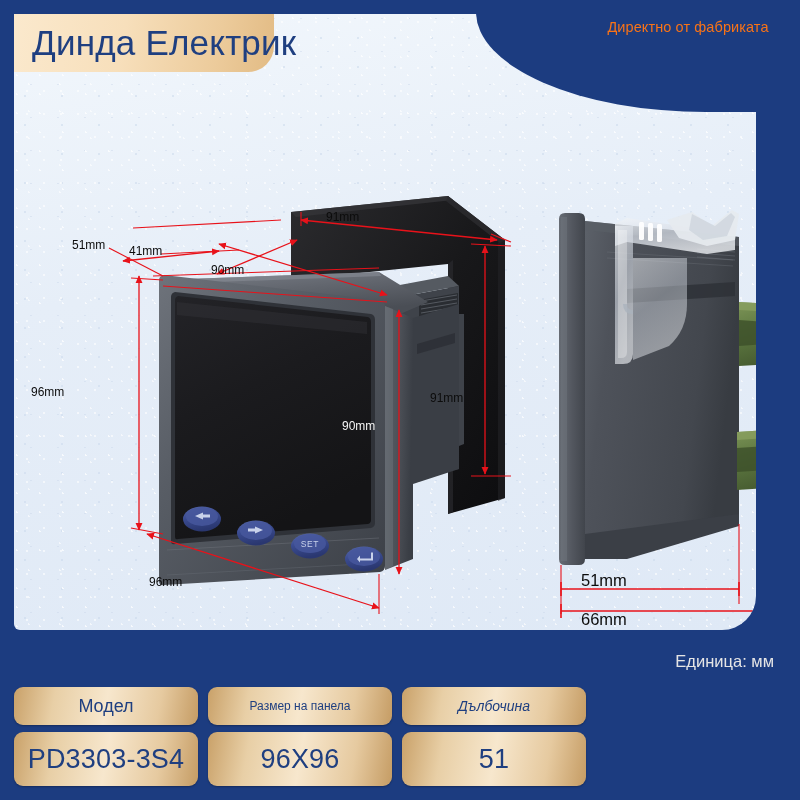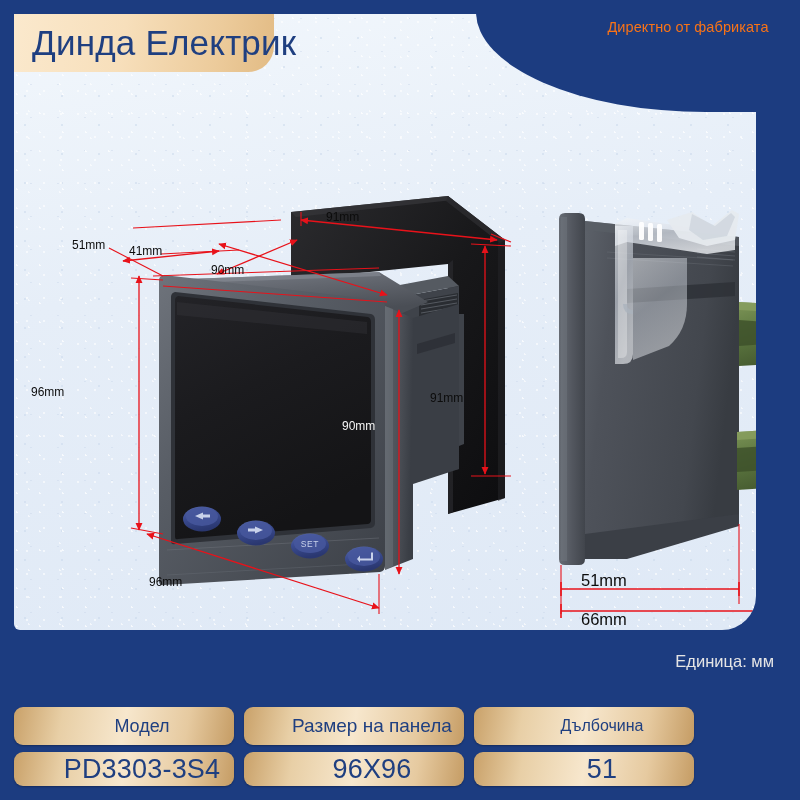--- a/index.html
+++ b/index.html
@@ -153,34 +153,33 @@
   .cell {
     background: linear-gradient(100deg, #c9a169 0%, #e8cfa6 22%, #f7e7cd 50%, #e6caa0 78%, #c59c64 100%);
     border-radius: 9px;
     height: 38px;
     display: flex;
     align-items: center;
     justify-content: center;
     color: #1f3f80;
     box-shadow: 0 1px 2px rgba(0,0,0,.28);
     overflow: hidden;
-    padding-left: 36px;
-  }
-  .head-row .cell { font-size: 19px; }
+  }
+  .head-row .cell { font-size: 12px; }
   .val-row .cell {
-    height: 34px;
+    height: 54px;
     font-size: 27px;
     letter-spacing: .2px;
   }
   .c1 { flex: 0 0 184px; }
   .c2 { flex: 0 0 184px; }
   .c3 { flex: 0 0 186px; }
   .c4 { flex: 0 0 184px; }
   .head-row .c1 { font-size: 18px; }
-  .head-row .c4 { font-size: 16px; }
+  .head-row .c4 { font-size: 14px; font-style: italic; }
 </style>
 </head>
 <body>
 
 <div id="page">
 
   <div class="blue-frame"></div>
 
   <div class="white-panel">
 

